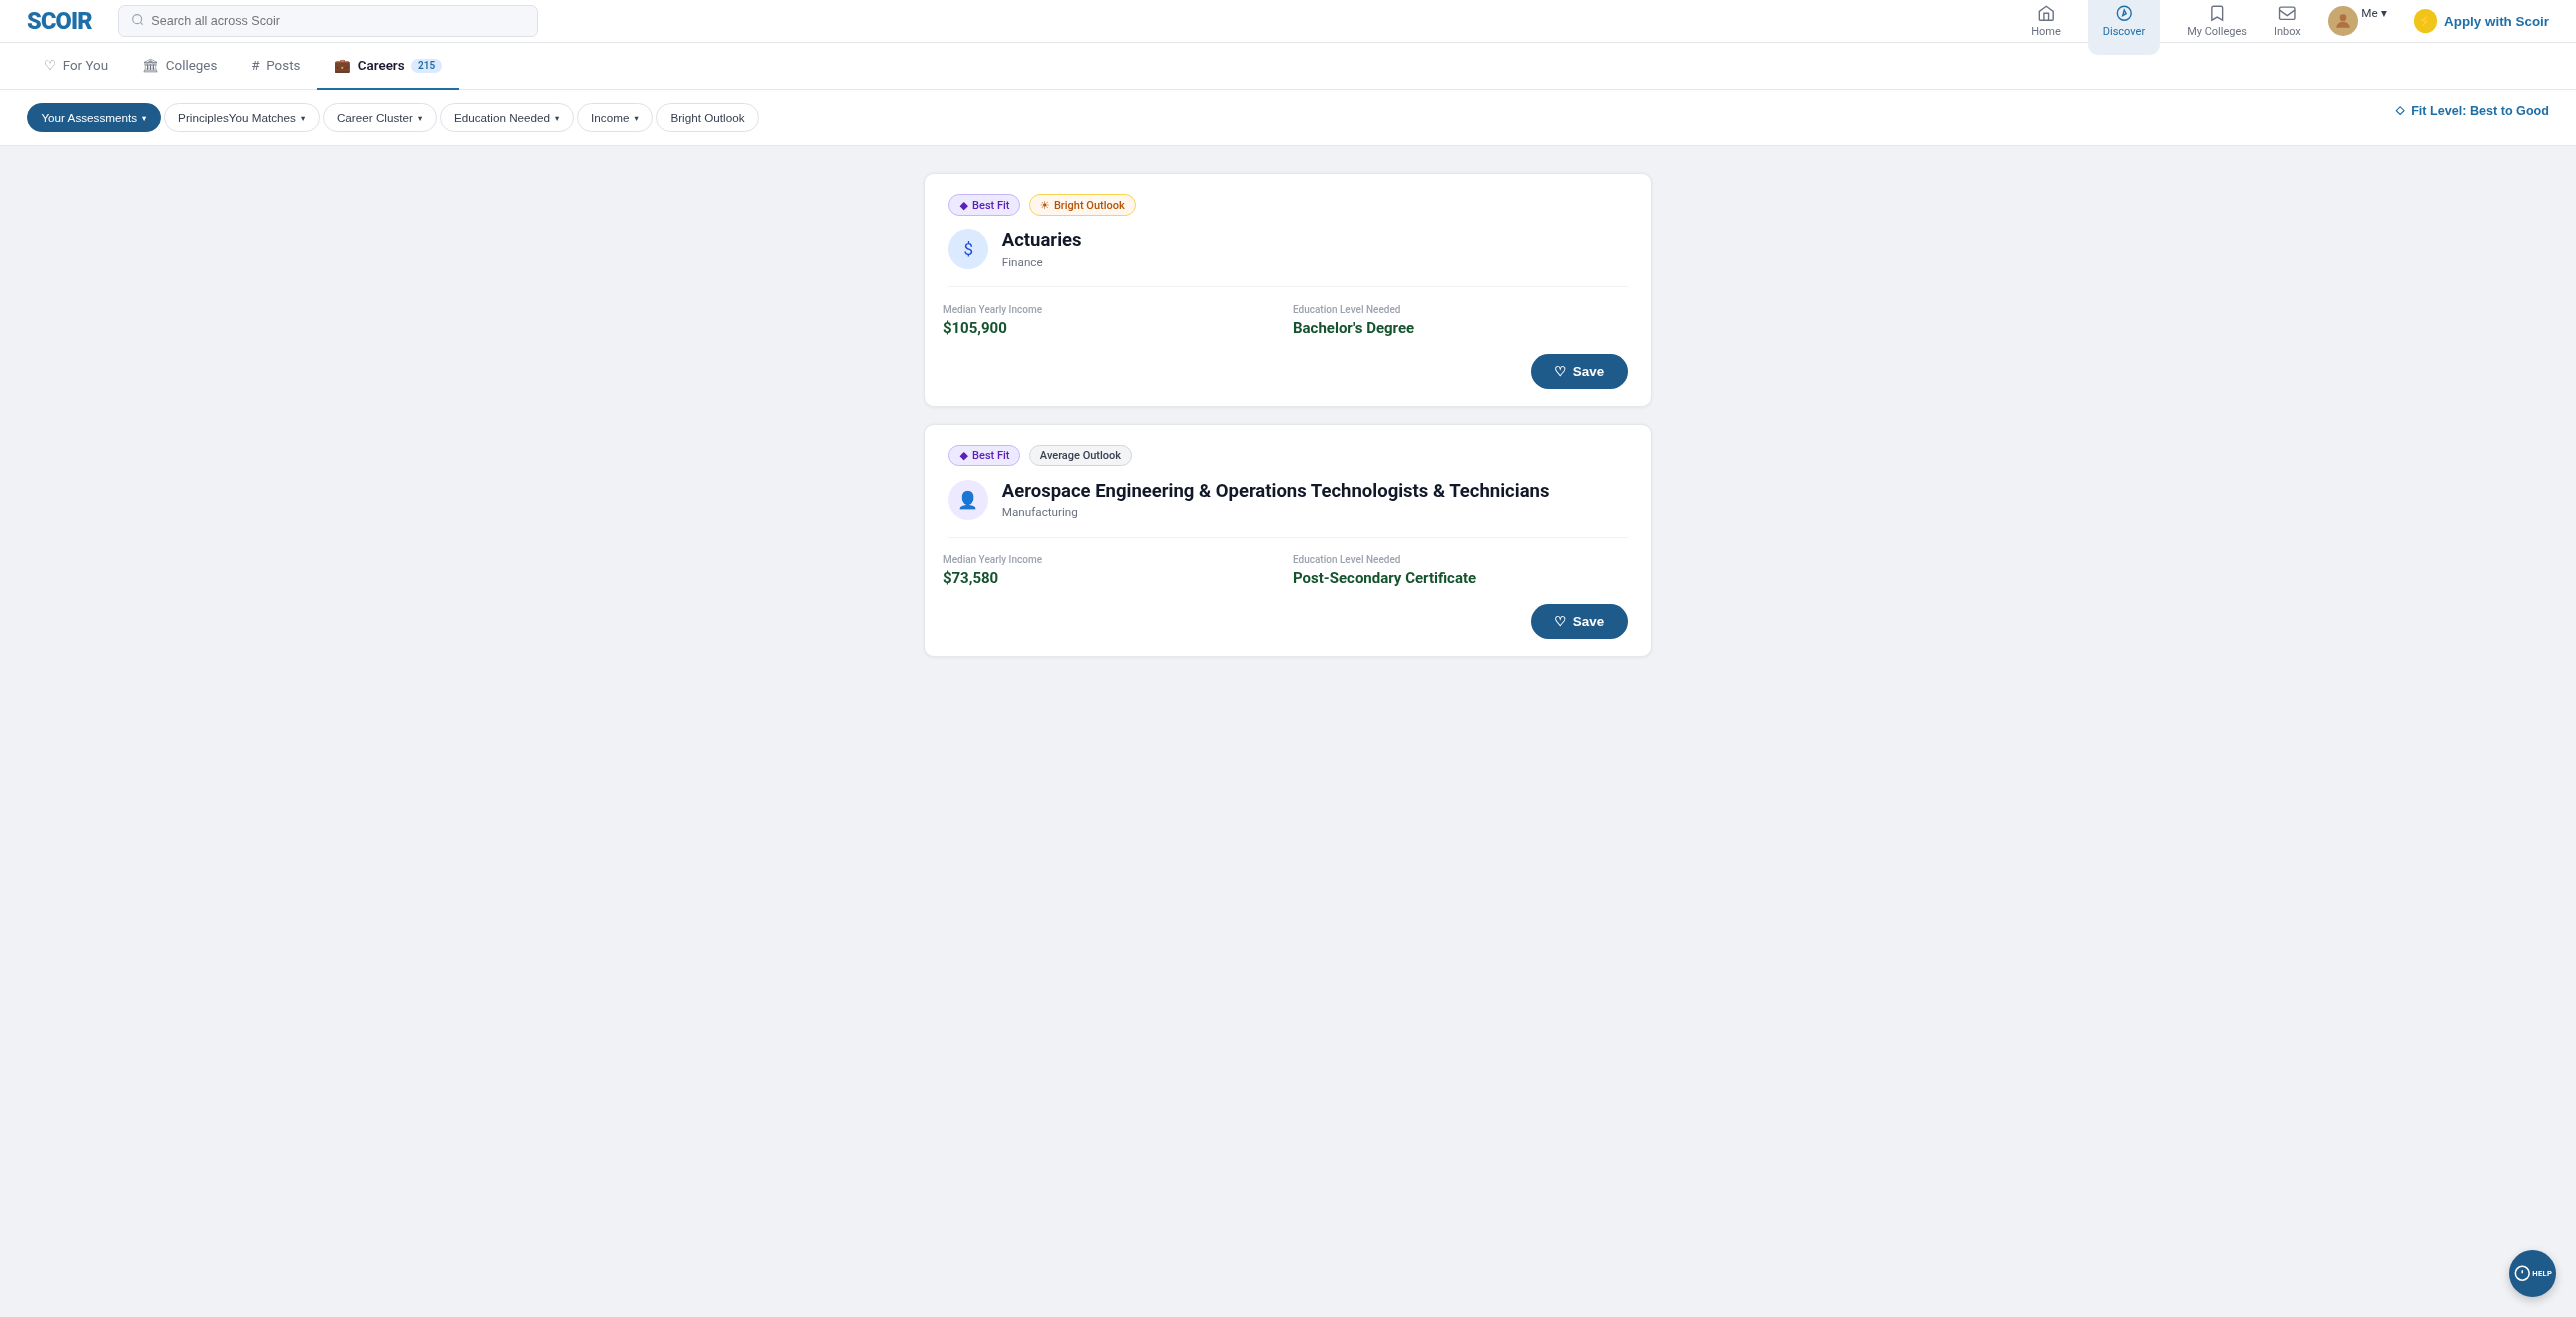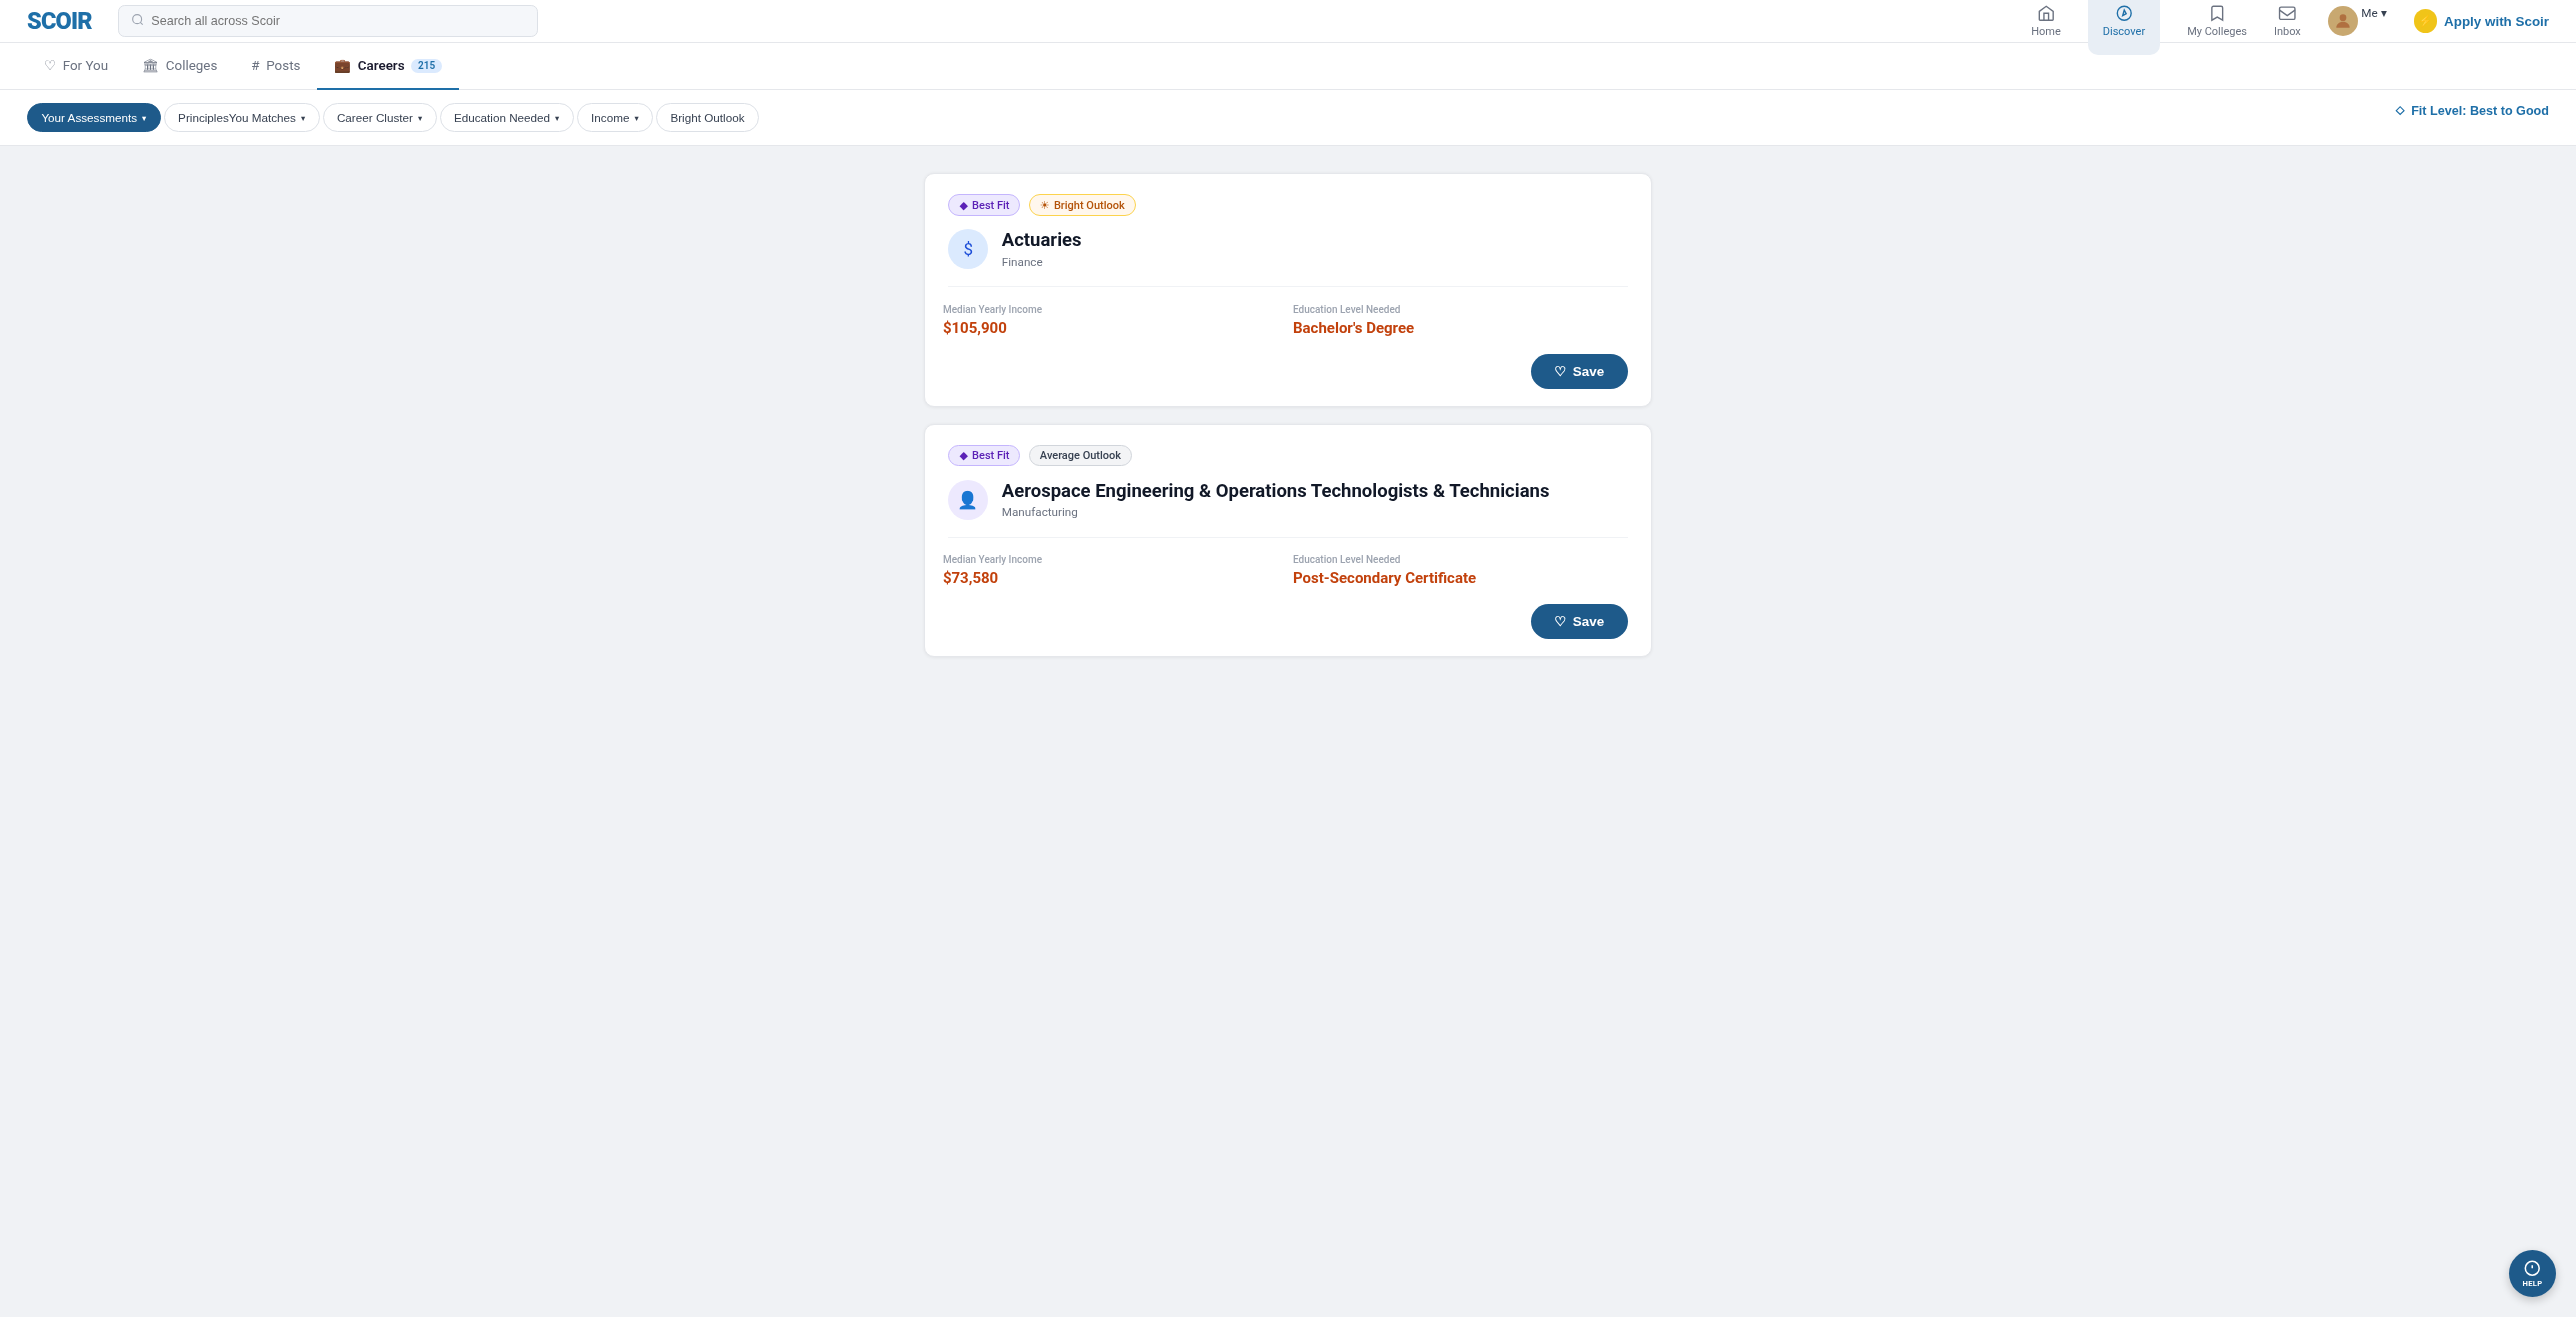--- a/index.html
+++ b/index.html
@@ -297,21 +297,21 @@
     .stat-label {
       font-size: 10px;
       color: #9ca3af;
       margin-bottom: 3.4px;
       font-weight: 500;
       text-transform: none;
     }
     .stat-value {
       font-size: 15px;
       font-weight: 700;
-      color: #c2410c;
+      color: #14532d;
     }
 
     .card-footer {
       padding: 0 23.5px 17px;
       display: flex;
       justify-content: flex-end;
     }
     .save-btn {
       display: flex;
       align-items: center;
@@ -335,21 +335,21 @@
       height: 47px;
       background: #1e5a8a;
       border-radius: 50%;
       display: flex;
       align-items: center;
       justify-content: center;
       cursor: pointer;
       color: white;
       font-size: 10px;
       font-weight: 700;
-      flex-direction: column;
+      flex-direction: row;
       gap: 1px;
       box-shadow: 0 3.4px 10px rgba(0,0,0,0.2);
     }
   </style>
 </head>
 <body>
 
 <header class="header">
   <div class="logo">SCOIR</div>
 

